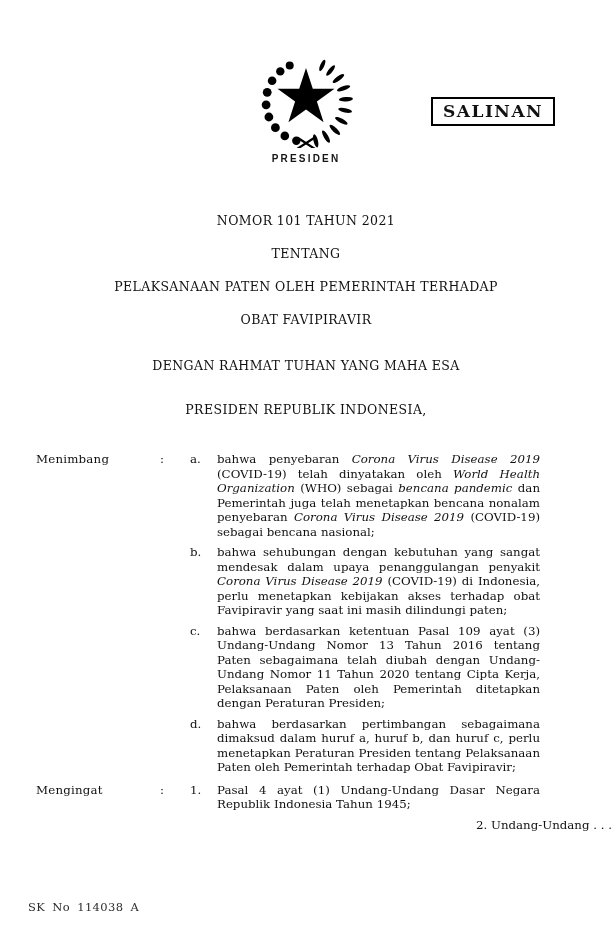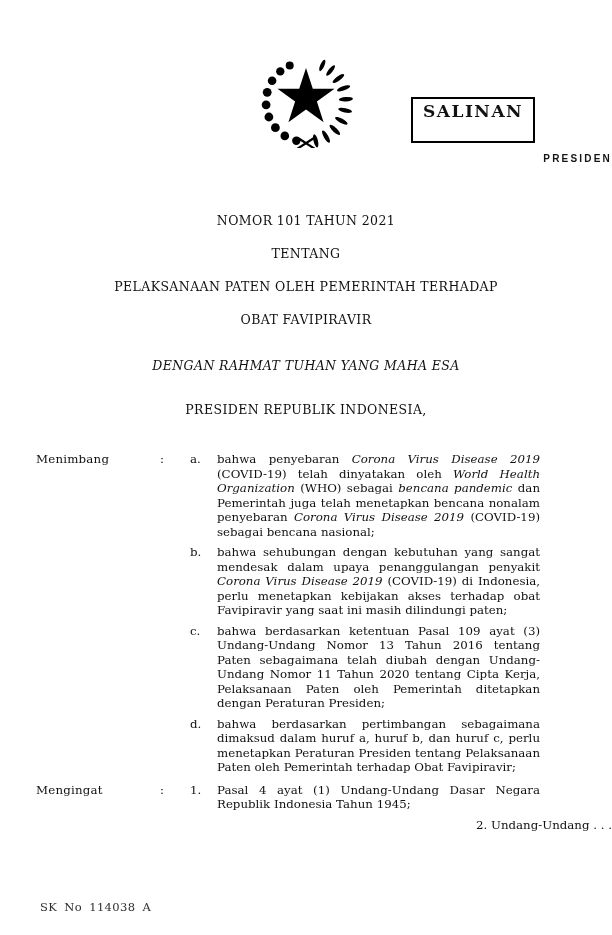--- a/index.html
+++ b/index.html
@@ -14,35 +14,35 @@
     color: #111111;
   }
 
   
   .emblem-svg {
     display: block;
     margin: 56px auto 0 auto;
   }
   .letterhead {
     margin-top: 4px;
-    text-align: right;
+    text-align: center;
     font-family: "Liberation Sans", sans-serif;
     font-weight: bold;
     font-size: 10px;
     line-height: 13px;
     letter-spacing: 2.2px;
     word-spacing: 5px;
     color: #151515;
   }
   .stamp {
     position: absolute;
     top: 97px;
-    left: 411px;
+    left: 431px;
     border: 2.5px solid #000;
-    padding: 2px 10px 20px 10px;
+    padding: 2px 10px 3px 10px;
     font-weight: bold;
     font-size: 17px;
     letter-spacing: 1.5px;
     background: #fff;
   }
 
   
   .title-block {
     margin-top: 48px;
     text-align: center;
@@ -51,21 +51,20 @@
     letter-spacing: 0.4px;
   }
   .title-block .t-line { margin-bottom: 18px; }
 
   .invocation {
     margin-top: 31px;
     text-align: center;
     font-size: 12.5px;
     line-height: 15px;
     letter-spacing: 0.4px;
-    font-style: italic;
   }
   .authority {
     margin-top: 29px;
     text-align: center;
     font-size: 12.5px;
     line-height: 15px;
     letter-spacing: 0.4px;
   }
 
   
@@ -89,21 +88,21 @@
 
   
   .catchword {
     margin-top: 6px;
     text-align: right;
     font-size: 11.8px;
     line-height: 15px;
   }
   .page-code {
     position: absolute;
-    left: 40px;
+    left: 28px;
     top: 900px;
     font-size: 11.5px;
     letter-spacing: 0.4px;
     word-spacing: 3px;
     color: #2e2e2e;
   }
 </style>
 </head>
 <body>
 

